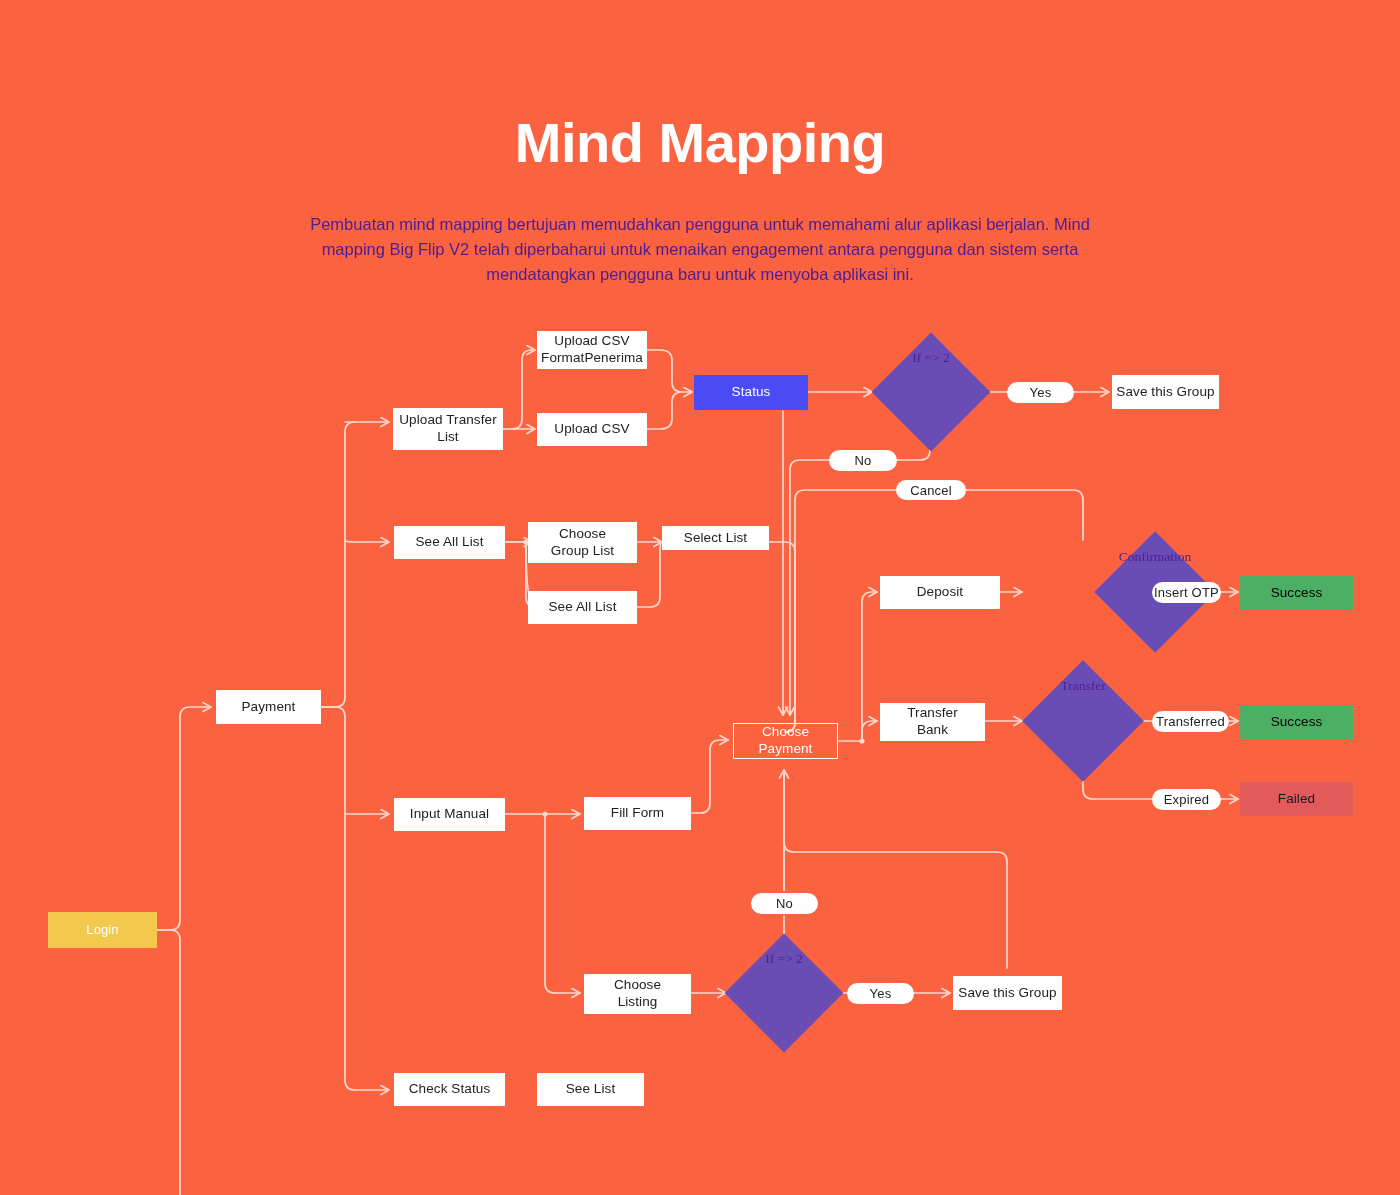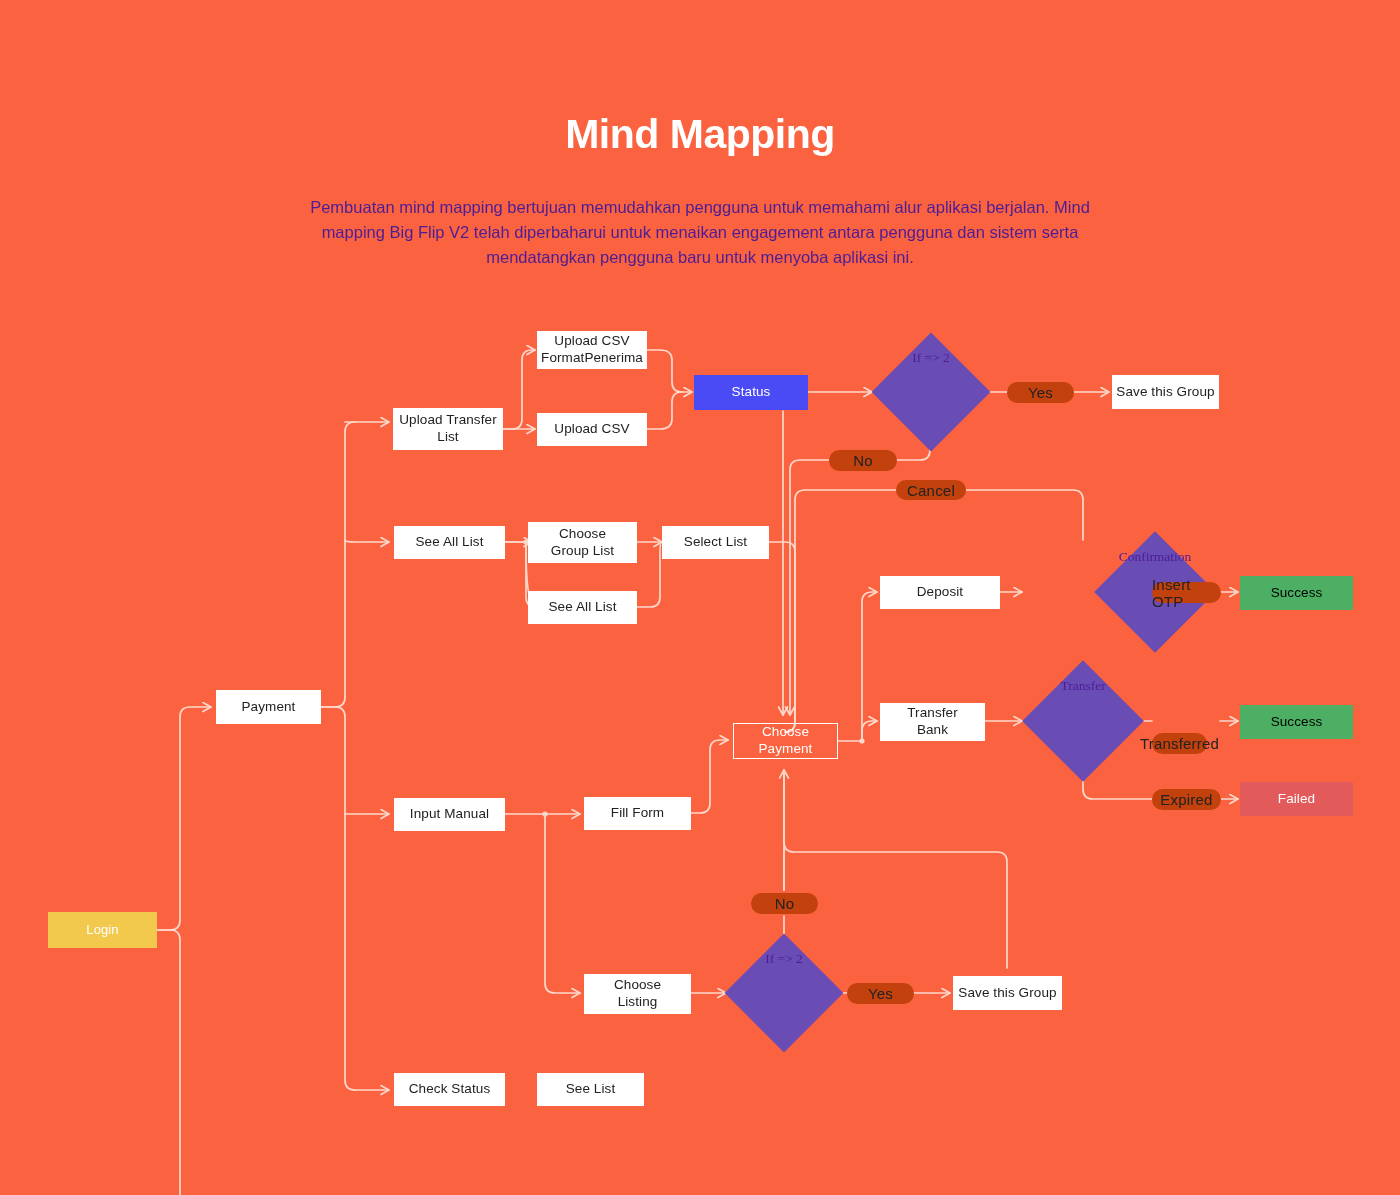--- a/index.html
+++ b/index.html
@@ -10,21 +10,21 @@
     font-family:"Liberation Sans", sans-serif;
     overflow:hidden;
     position:relative;
   }
   #stage{position:relative;width:1400px;height:1195px;}
 
   
   .header{position:absolute;left:0;top:0;width:1400px;text-align:center;}
   .title{
     margin:0;padding-top:112px;
-    font-size:41px;font-weight:bold;letter-spacing:-0.5px;
+    font-size:56px;font-weight:bold;letter-spacing:-0.5px;
     color:#ffffff;line-height:1.1;
   }
   .subtitle{
     margin:0 auto;padding-top:38px;
     width:790px;
     font-size:16.5px;line-height:1.52;color:#4c1d95;
     font-weight:400;
   }
 
   
@@ -38,40 +38,40 @@
     text-align:center;
     font-size:13.5px;
     line-height:1.25;
     letter-spacing:0.1px;
   }
   .node.white{background:#ffffff;color:#222222;}
   .node.outline{background:transparent;color:#ffffff;border:1.6px solid #ffffff;}
   .node.blue{background:#4B4BF5;color:#ffffff;}
   .node.yellow{background:#F2C94C;color:#ffffff;font-size:13px;}
   .node.green{background:#4CAF63;color:#000000;}
-  .node.red{background:#E35A5A;color:#ffffff;}
+  .node.red{background:#E35A5A;color:#0f172a;}
 
   .diamond{
     position:absolute;
     display:flex;align-items:flex-start;justify-content:center;
     color:#4c1d95;font-size:13.5px;font-family:Liberation Serif, serif;
   }
   .diamond .dshape{
     position:absolute;left:0;top:0;width:100%;height:100%;
     background:#6A4CB5;
     transform:rotate(45deg);
   }
   .diamond .dlabel{position:relative;z-index:2;white-space:nowrap;}
 
   .pill{
     position:absolute;
-    background:#c2410c;color:#222222;
+    background:#ffffff;color:#222222;
     border-radius:999px;
     display:flex;align-items:center;justify-content:center;
-    font-size:15px;letter-spacing:0.2px;
+    font-size:13px;letter-spacing:0.2px;
     box-sizing:border-box;
   }
 </style>
 </head>
 <body>
 
 <div id="stage">
 
   <div class="header">
     <h1 class="title">Mind Mapping</h1>
@@ -221,21 +221,21 @@
 
     <div class="node white" style="left:528px;top:522px;width:109px;height:41px;">
       <span style="white-space:pre-line;">Choose
 Group List</span>
     </div>
 
     <div class="node white" style="left:528px;top:591px;width:109px;height:33px;">
       <span>See All List</span>
     </div>
 
-    <div class="node white" style="left:662px;top:526px;width:107px;height:33px;">
+    <div class="node white" style="left:662px;top:526px;width:107px;height:24px;">
       <span>Select List</span>
     </div>
 
     <div class="node outline" style="left:733px;top:723px;width:105px;height:36px;">
       <span style="white-space:pre-line;">Choose
 Payment</span>
     </div>
 
     <div class="node white" style="left:880px;top:576px;width:120px;height:33px;">
       <span>Deposit</span>
@@ -307,21 +307,21 @@
     </div>
 
     <div class="pill" style="left:896px;top:480px;width:70px;height:20px;">
       <span>Cancel</span>
     </div>
 
     <div class="pill" style="left:1152px;top:582px;width:69px;height:21px;">
       <span>Insert OTP</span>
     </div>
 
-    <div class="pill" style="left:1152px;top:733px;width:55px;height:21px;">
+    <div class="pill" style="left:1152px;top:711px;width:77px;height:21px;">
       <span>Transferred</span>
     </div>
 
     <div class="pill" style="left:1152px;top:789px;width:69px;height:21px;">
       <span>Expired</span>
     </div>
 
     <div class="pill" style="left:751px;top:893px;width:67px;height:21px;">
       <span>No</span>
     </div>

